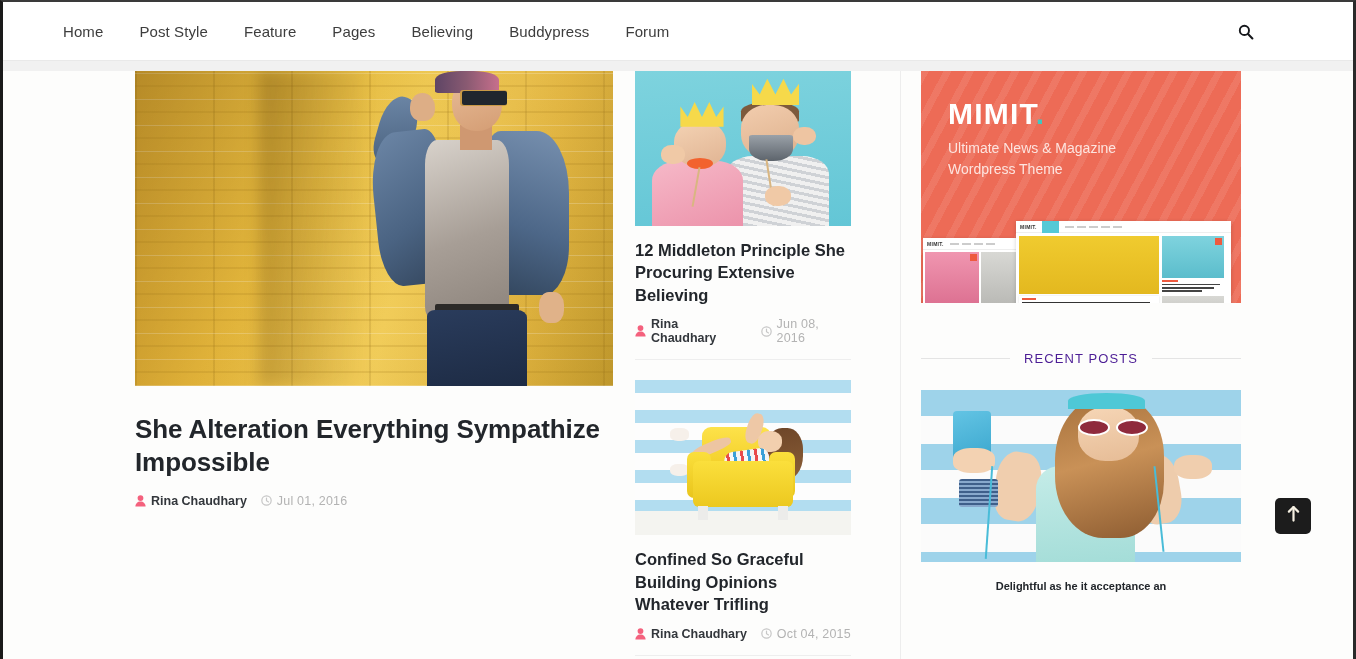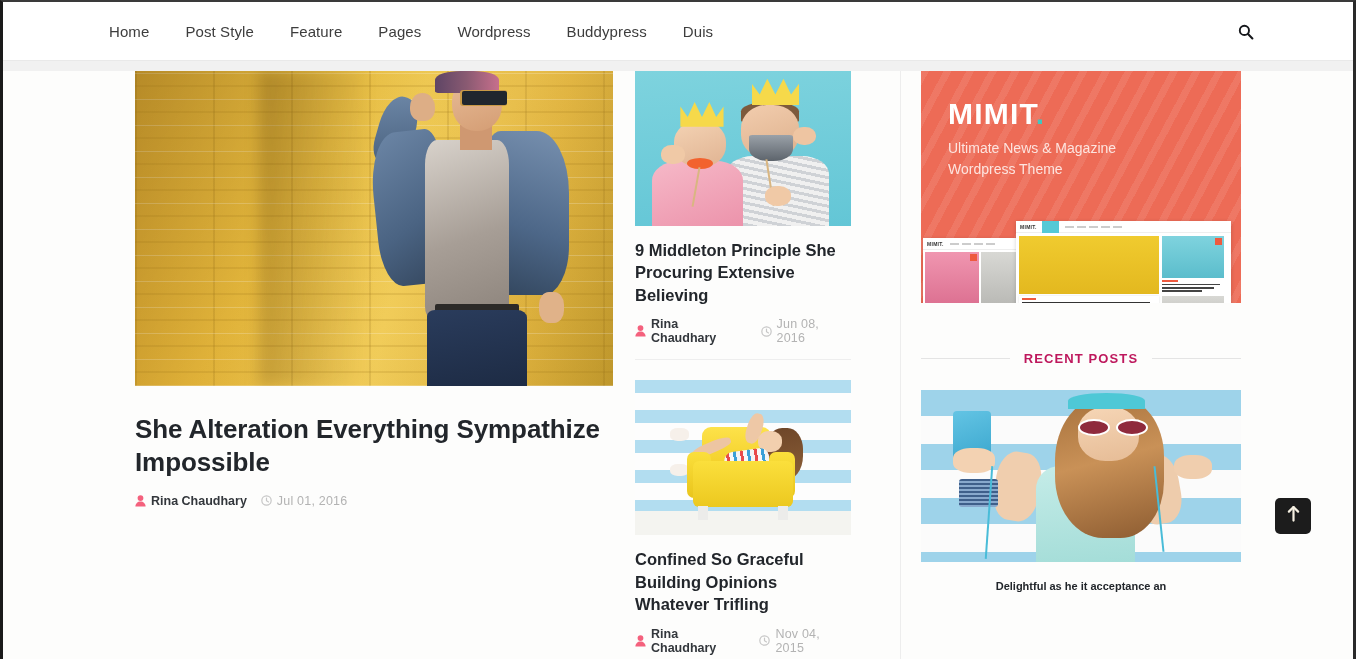--- a/index.html
+++ b/index.html
@@ -30,21 +30,21 @@
     width: 100%;
     height: 59px;
     background: #ffffff;
     border-bottom: 1px solid #e9e9e9;
     display: flex;
     align-items: center;
   }
   #main-nav {
     display: flex;
     align-items: center;
-    margin-left: 106px;
+    margin-left: 60px;
   }
   .nav-item {
     font-size: 15px;
     color: #3d3d3d;
     letter-spacing: 0.1px;
     padding: 0 0;
     margin-right: 36px;
     cursor: pointer;
     white-space: nowrap;
   }
@@ -355,21 +355,21 @@
   .mock-lines i { display:block; height:1.5px; background:#444; margin-bottom:1.5px; }
   .mock-lines i.lt { background:#bbb; }
   .mock-badge { position:absolute; right:2px; top:2px; width:7px; height:7px; background:#ee5a3f; }
 
   #recent-head {
     margin-top: 48px;
     display: flex; align-items: center; gap: 14px;
   }
   #recent-head .line { flex: 1; height: 1px; background: #e4e4e4; }
   #recent-head .txt {
-    font-size: 13px; font-weight: bold; color: #be185d;
+    font-size: 13px; font-weight: normal; color: #4c1d95;
     letter-spacing: 1.1px;
   }
 
   #recent-post { margin-top: 24px; }
   #recent-thumb {
     width: 320px; height: 172px;
     position: relative; overflow: hidden;
     cursor: pointer;
     background: #ffffff;
   }
@@ -418,23 +418,23 @@
 <body>
 
 <div id="viewport">
 
   <div id="site-header">
     <nav id="main-nav">
       <div class="nav-item">Home</div>
       <div class="nav-item">Post Style</div>
       <div class="nav-item">Feature</div>
       <div class="nav-item">Pages</div>
-      <div class="nav-item">Wordpress</div>
+      <div class="nav-item">Believing</div>
       <div class="nav-item">Buddypress</div>
-      <div class="nav-item">Duis</div>
+      <div class="nav-item">Forum</div>
     </nav>
     <div id="search-toggle">
       <svg width="16" height="16" viewBox="0 0 16 16" aria-hidden="true">
         <circle cx="6.4" cy="6.4" r="4.6" fill="none" stroke="#16181c" stroke-width="1.9"></circle>
         <line x1="10" y1="10" x2="14.4" y2="14.4" stroke="#16181c" stroke-width="2.1" stroke-linecap="round"></line>
       </svg>
     </div>
   </div>
   <div id="header-strip"></div>
 
@@ -500,21 +500,21 @@
               <div class="c-dad-crown"></div>
               <div class="c-girl-head"></div>
               <div class="c-lips"></div>
               <div class="c-girl-crown"></div>
               <div class="c-stick1"></div>
               <div class="c-stick2"></div>
               <div class="c-hand1"></div>
               <div class="c-hand2"></div>
               <div class="c-hand3"></div>
             </div>
-            <h3 class="sm-title">9 Middleton Principle She Procuring Extensive Believing</h3>
+            <h3 class="sm-title">12 Middleton Principle She Procuring Extensive Believing</h3>
             <div class="post-meta sm-meta">
               <span class="meta-author">
                 <span class="ico">
                   <svg width="11" height="12" viewBox="0 0 11 12" aria-hidden="true">
                     <circle cx="5.5" cy="3.1" r="2.9" fill="#f4617d"></circle>
                     <path d="M0.4 11.6c0-2.9 2.3-5 5.1-5s5.1 2.1 5.1 5z" fill="#f4617d"></path>
                   </svg>
                 </span>
                 <span>Rina Chaudhary</span>
               </span>
@@ -560,21 +560,21 @@
                 </span>
                 <span>Rina Chaudhary</span>
               </span>
               <span class="meta-date">
                 <span class="ico">
                   <svg width="11" height="11" viewBox="0 0 12 12" aria-hidden="true">
                     <circle cx="6" cy="6" r="5.1" fill="none" stroke="#c6c6c6" stroke-width="1.3"></circle>
                     <path d="M6 3.3V6.3l2.2 1.3" fill="none" stroke="#c6c6c6" stroke-width="1.3" stroke-linecap="round"></path>
                   </svg>
                 </span>
-                <span>Nov 04, 2015</span>
+                <span>Oct 04, 2015</span>
               </span>
             </div>
           </article>
 
         </div>
       </div>
 
       <div id="vertical-sep"></div>
 
       <aside id="sidebar-col">

